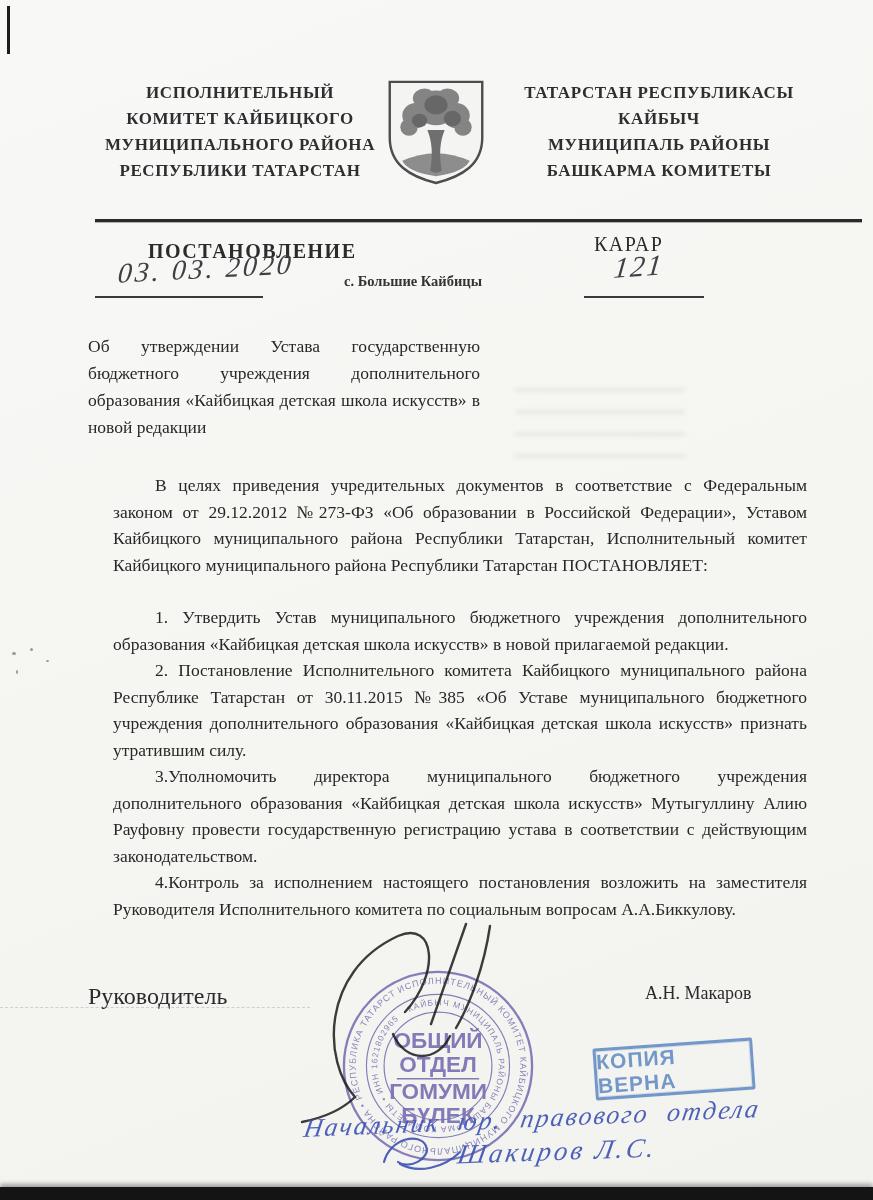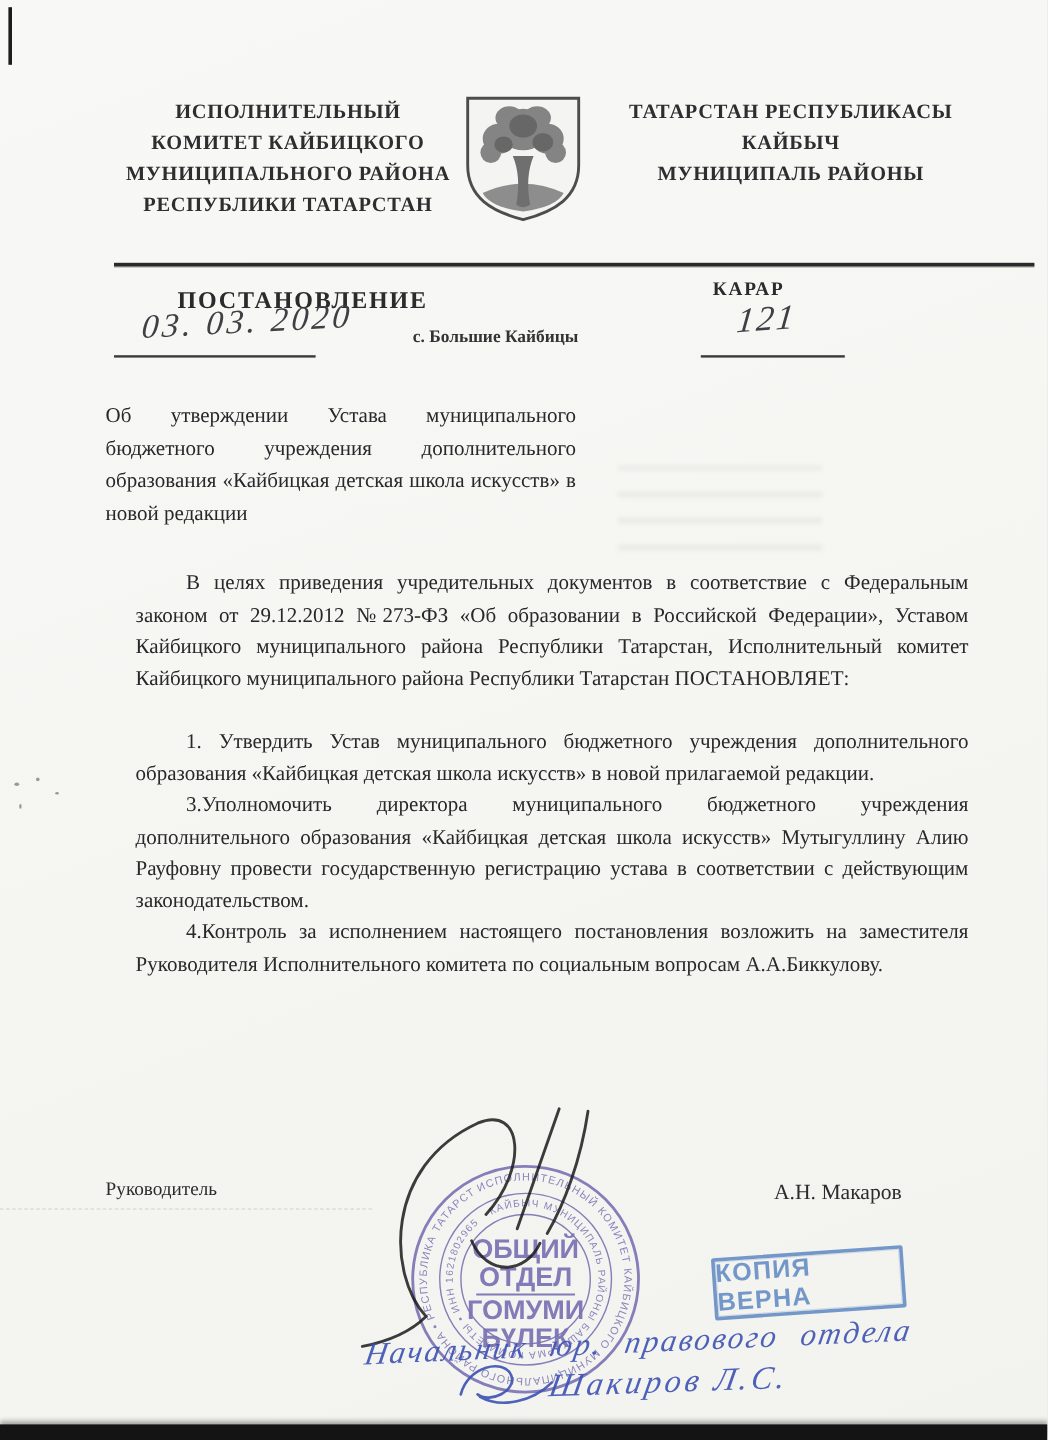--- a/index.html
+++ b/index.html
@@ -19,38 +19,38 @@
   .hdr-left,.hdr-right{
     position:absolute;top:80px;text-align:center;font-weight:bold;
     font-size:17px;line-height:26px;letter-spacing:.6px;color:#2e2e31;font-family:Liberation Serif, serif;
   }
   .hdr-left{left:92px;width:296px;}
   .hdr-right{left:498px;width:322px;}
   .coat{position:absolute;left:383px;top:76px;width:106px;height:110px;}
   .rule{position:absolute;left:95px;top:219px;width:767px;height:3px;background:#2a2a2a;box-shadow:0 1px 0 rgba(42,42,42,.35);}
   
   .doctype-left{position:absolute;left:148px;top:240px;font-weight:bold;font-size:20px;letter-spacing:1.5px;color:#2b2b2e;}
-  .doctype-right{position:absolute;left:594px;top:233px;font-weight:bold;font-size:16px;letter-spacing:1.5px;color:#2b2b2e;}
+  .doctype-right{position:absolute;left:594px;top:233px;font-weight:normal;font-size:20px;letter-spacing:1.5px;color:#2b2b2e;}
   
   .hand-date{position:absolute;left:118px;top:253px;font-style:italic;font-size:28px;letter-spacing:3px;
     color:#3e4045;transform:rotate(-3deg) skewX(-8deg);white-space:nowrap;}
   .date-line{position:absolute;left:95px;top:296px;width:168px;height:2px;background:#3a3a3a;}
   .place{position:absolute;left:344px;top:273px;font-weight:bold;font-size:14.5px;color:#333;}
   .hand-number{position:absolute;left:614px;top:250px;font-style:italic;font-size:29px;letter-spacing:2px;
     color:#3e4045;transform:rotate(-4deg) skewX(-10deg);}
   .number-line{position:absolute;left:584px;top:296px;width:120px;height:2px;background:#3a3a3a;}
   
   .subject{position:absolute;left:88px;top:333px;width:392px;font-size:17.5px;line-height:27px;
     text-align:justify;text-align-last:left;color:#28282a;}
   .bodytext{position:absolute;left:88px;top:472px;width:694px;font-size:17.5px;line-height:26.5px;
     text-align:justify;color:#28282a;margin-left:25px;}
   .bodytext p{margin:0;text-indent:42px;}
   .bodytext p.gap{margin-top:26px;}
   
-  .sign-title{position:absolute;left:88px;top:983px;font-size:16px;color:#2b2b2d;text-align:right;}
+  .sign-title{position:absolute;left:88px;top:983px;font-size:24px;color:#2b2b2d;text-align:right;}
   .sign-name{position:absolute;left:645px;top:983px;font-size:18px;color:#2b2b2d;}
   .signature-svg{position:absolute;left:298px;top:912px;width:250px;height:215px;pointer-events:none;}
   
   .round-stamp{position:absolute;left:340px;top:968px;width:196px;height:196px;opacity:.92;}
   
   .copy-stamp{position:absolute;left:594px;top:1043px;width:154px;height:46px;
     border:3px solid var(--copy-blue);border-radius:2px;transform:rotate(-4deg);
     display:flex;align-items:center;justify-content:center;
     font-family:"Liberation Sans", sans-serif;font-weight:bold;font-size:21px;letter-spacing:1px;
     color:var(--copy-blue);opacity:.85;box-shadow:inset 0 0 0 1px rgba(94,136,196,.25);}
@@ -100,38 +100,40 @@
         <ellipse cx="72" cy="44" rx="9" ry="8"></ellipse>
         <ellipse cx="38" cy="46" rx="8" ry="7"></ellipse>
       </g>
     </svg>
   </div>
 
   <div class="hdr-right">
     <div>ТАТАРСТАН РЕСПУБЛИКАСЫ</div>
     <div>КАЙБЫЧ</div>
     <div>МУНИЦИПАЛЬ РАЙОНЫ</div>
+    <div>БАШКАРМА КОМИТЕТЫ</div>
   </div>
 
   <div class="rule"></div>
 
   <div class="doctype-left">ПОСТАНОВЛЕНИЕ</div>
   <div class="doctype-right">КАРАР</div>
 
   <div class="hand-date">03. 03. 2020</div>
   <div class="date-line"></div>
   <div class="place">с. Большие Кайбицы</div>
   <div class="hand-number">121</div>
   <div class="number-line"></div>
 
-  <div class="subject">Об утверждении Устава муниципального бюджетного учреждения дополнительного образования «Кайбицкая детская школа искусств» в новой редакции</div>
+  <div class="subject">Об утверждении Устава государственную бюджетного учреждения дополнительного образования «Кайбицкая детская школа искусств» в новой редакции</div>
 
   <div class="bodytext">
     <p>В целях приведения учредительных документов в соответствие с Федеральным законом от 29.12.2012 №273-ФЗ «Об образовании в Российской Федерации», Уставом Кайбицкого муниципального района Республики Татарстан, Исполнительный комитет Кайбицкого муниципального района Республики Татарстан ПОСТАНОВЛЯЕТ:</p>
     <p class="gap">1. Утвердить Устав муниципального бюджетного учреждения дополнительного образования «Кайбицкая детская школа искусств» в новой прилагаемой редакции.</p>
+    <p>2. Постановление Исполнительного комитета Кайбицкого муниципального района Республике Татарстан от 30.11.2015 №385 «Об Уставе муниципального бюджетного учреждения дополнительного образования «Кайбицкая детская школа искусств» признать утратившим силу.</p>
     <p>3.Уполномочить директора муниципального бюджетного учреждения дополнительного образования «Кайбицкая детская школа искусств» Мутыгуллину Алию Рауфовну провести государственную регистрацию устава в соответствии с действующим законодательством.</p>
     <p>4.Контроль за исполнением настоящего постановления возложить на заместителя Руководителя Исполнительного комитета по социальным вопросам А.А.Биккулову.</p>
   </div>
 
   <div class="sign-title">Руководитель</div>
   <div class="sign-name">А.Н. Макаров</div>
 
   <div class="round-stamp">
     <svg viewBox="0 0 200 200" width="196" height="196">
       <defs>

